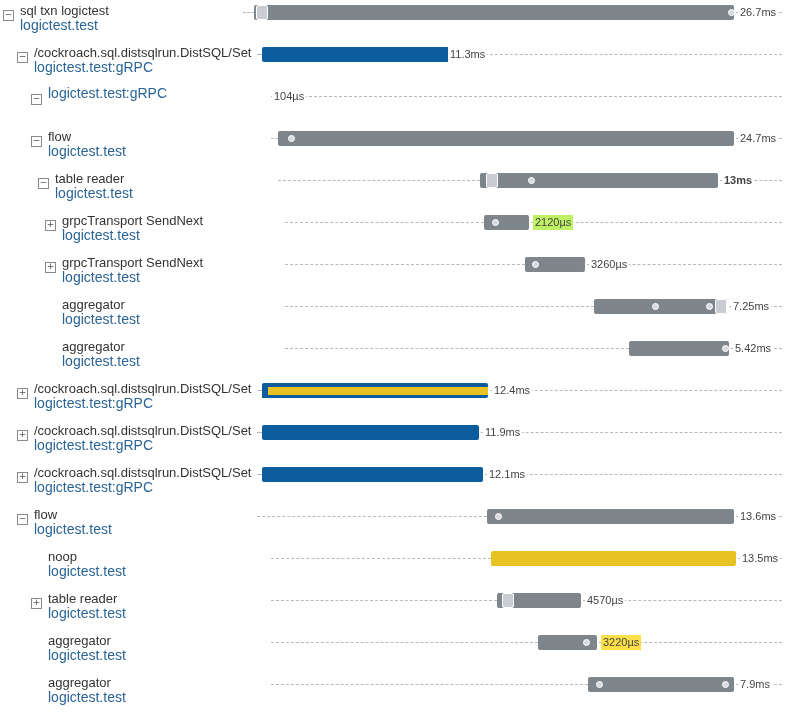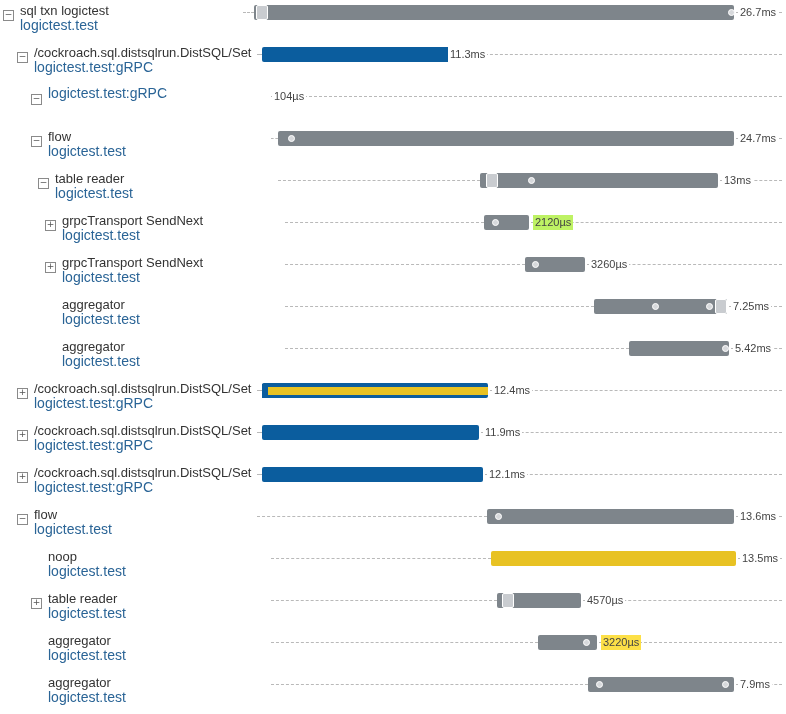--- a/index.html
+++ b/index.html
@@ -206,21 +206,21 @@
         <div class="names">
           <div class="op-name">table reader</div>
           <div class="svc-name">logictest.test</div>
         </div>
       </div>
       <div class="leader" style="left: 278px; width: 202px;"></div>
       <div class="bar grey" style="left: 480px; width: 238px;"></div>
       <div class="marker" style="left: 486px;"></div>
       <div class="dot" style="left: 528px;"></div>
       <div class="leader" style="left: 720px; width: 62px;"></div>
-      <div class="dur" style="left: 722px; background: rgb(255, 255, 255); padding-left: 2px; padding-right: 2px;">13ms</div>
+      <div class="dur" style="left: 722px; background: rgb(255, 255, 255); padding-left: 2px; padding-right: 2px; font-weight: bold;">13ms</div>
     </div>
     <div class="row" style="top: 210px;">
       <div class="label-block" style="left: 45px; top: 6px;">
         <div class="toggle">
           <span>+</span>
         </div>
         <div class="names">
           <div class="op-name">grpcTransport SendNext</div>
           <div class="svc-name">logictest.test</div>
         </div>

